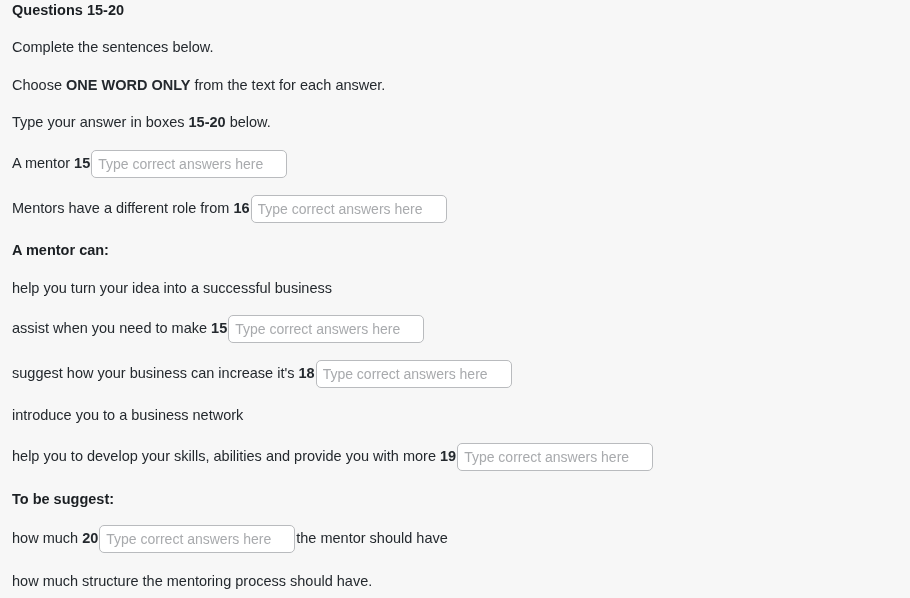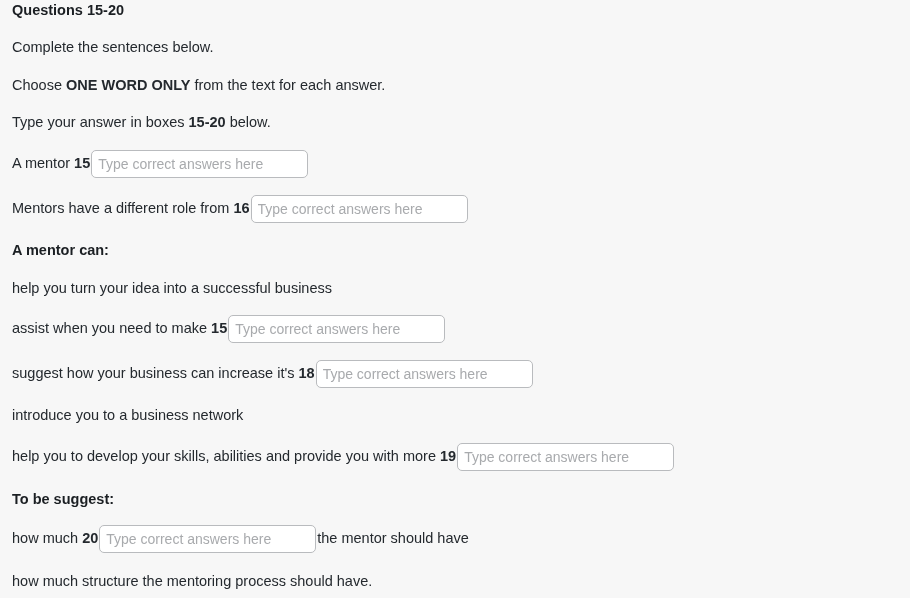--- a/index.html
+++ b/index.html
@@ -43,21 +43,21 @@
   }
   .answer-input {
     font-family: "Liberation Sans", sans-serif;
     font-size: 14px;
     color: #24292e;
     background: #ffffff;
     border: 1px solid #b9bbbe;
     border-radius: 5px;
     box-sizing: border-box;
     height: 28px;
-    width: 217px;
+    width: 196px;
     padding: 2px 6px;
     outline: none;
     margin: 0 1px;
   }
   .answer-input::placeholder {
     color: #a8aaad;
     opacity: 1;
   }
   .txt {
     white-space: pre;

